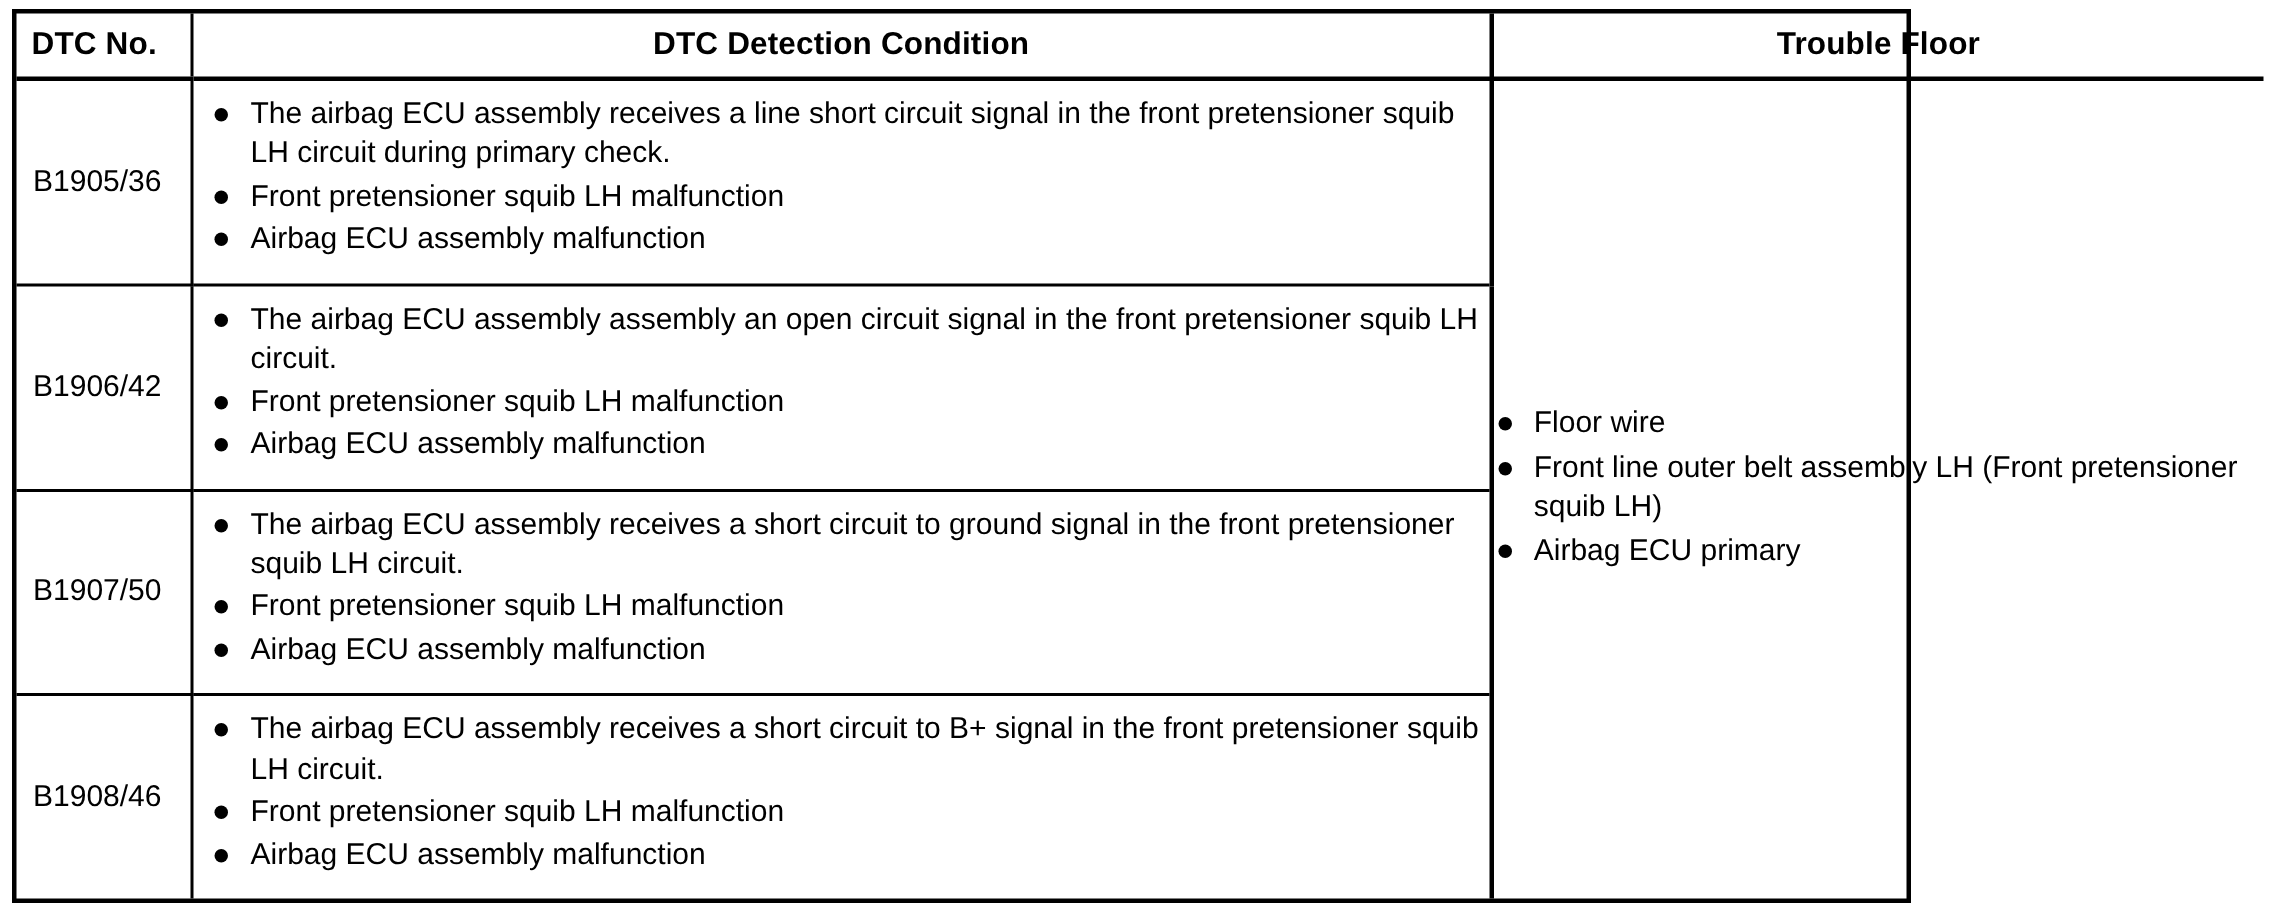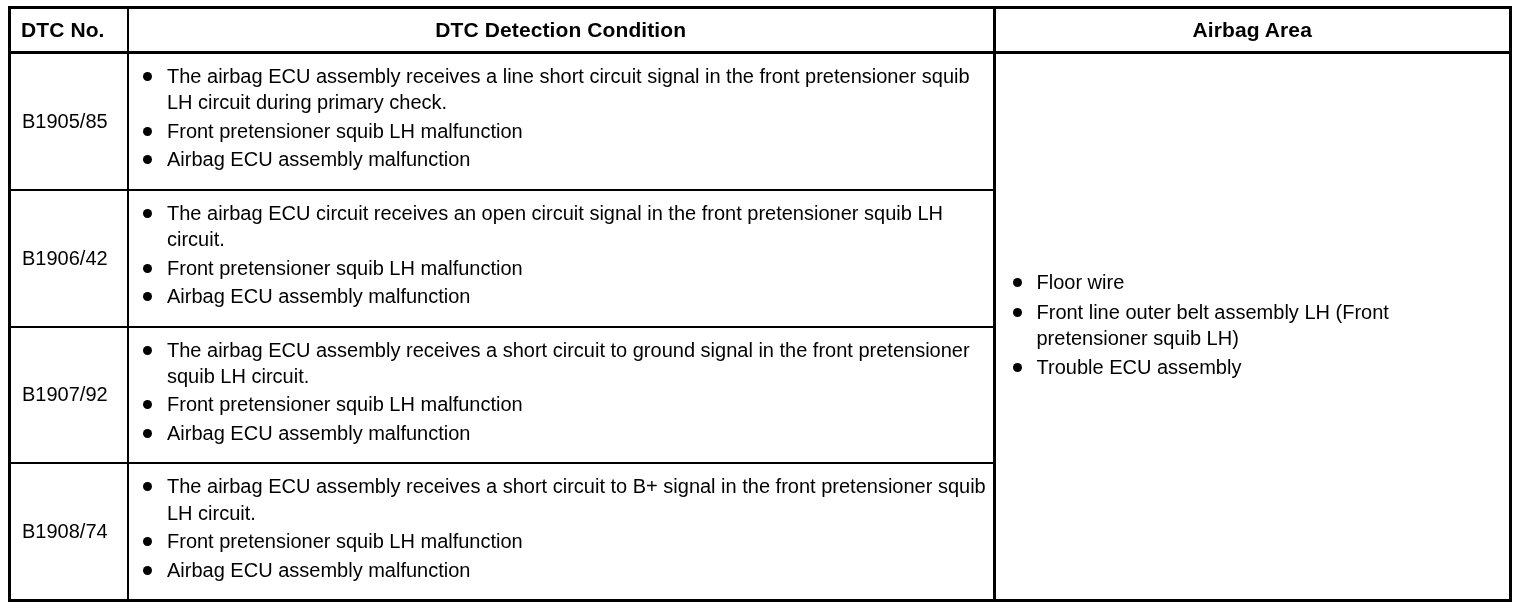--- a/index.html
+++ b/index.html
@@ -12,21 +12,21 @@
     height: 608px;
     font-family: "Liberation Sans", sans-serif;
     color: #000000;
     overflow: hidden;
   }
 
   .dtc-table-wrap {
     position: absolute;
     left: 8px;
     top: 6px;
-    width: 1504px;
+    width: 1266px;
     height: 596px;
     box-sizing: border-box;
     border: 3px solid #000;
   }
 
   table.dtc-table {
     border-collapse: collapse;
     table-layout: fixed;
     width: 100%;
     height: 100%;
@@ -74,21 +74,20 @@
     padding-top: 9px;
     padding-left: 8px;
     padding-right: 6px;
   }
   tbody tr.last-row td.cell-dtcno,
   tbody tr.last-row td.cell-cond {
     border-bottom: none;
   }
   tbody td.cell-area {
     vertical-align: middle;
-    padding-left: 14px;
     padding-right: 10px;
   }
 
   
   ul.bullets {
     list-style: none;
     margin: 0;
     padding: 0;
   }
   ul.bullets > li {
@@ -125,63 +124,63 @@
   <table class="dtc-table">
     <colgroup>
       <col class="c-dtcno">
       <col class="c-cond">
       <col class="c-area">
     </colgroup>
     <thead>
       <tr>
         <th class="th-dtcno">DTC No.</th>
         <th class="th-cond">DTC Detection Condition</th>
-        <th class="th-area">Airbag Area</th>
+        <th class="th-area">Trouble Floor</th>
       </tr>
     </thead>
     <tbody>
       <tr>
-        <td class="cell-dtcno">B1905/85</td>
+        <td class="cell-dtcno">B1905/36</td>
         <td class="cell-cond">
           <ul class="bullets">
             <li>The airbag ECU assembly receives a line short circuit signal in the front pretensioner squib LH circuit during primary check.</li>
             <li>Front pretensioner squib LH malfunction</li>
             <li>Airbag ECU assembly malfunction</li>
           </ul>
         </td>
         <td class="cell-area" rowspan="4">
           <ul class="bullets area">
             <li>Floor wire</li>
             <li>Front line outer belt assembly LH (Front pretensioner squib LH)</li>
-            <li>Trouble ECU assembly</li>
+            <li>Airbag ECU primary</li>
           </ul>
         </td>
       </tr>
       <tr>
         <td class="cell-dtcno">B1906/42</td>
         <td class="cell-cond">
           <ul class="bullets">
-            <li>The airbag ECU circuit receives an open circuit signal in the front pretensioner squib LH circuit.</li>
+            <li>The airbag ECU assembly assembly an open circuit signal in the front pretensioner squib LH circuit.</li>
             <li>Front pretensioner squib LH malfunction</li>
             <li>Airbag ECU assembly malfunction</li>
           </ul>
         </td>
       </tr>
       <tr>
-        <td class="cell-dtcno">B1907/92</td>
+        <td class="cell-dtcno">B1907/50</td>
         <td class="cell-cond">
           <ul class="bullets">
             <li>The airbag ECU assembly receives a short circuit to ground signal in the front pretensioner squib LH circuit.</li>
             <li>Front pretensioner squib LH malfunction</li>
             <li>Airbag ECU assembly malfunction</li>
           </ul>
         </td>
       </tr>
       <tr class="last-row">
-        <td class="cell-dtcno">B1908/74</td>
+        <td class="cell-dtcno">B1908/46</td>
         <td class="cell-cond">
           <ul class="bullets">
             <li>The airbag ECU assembly receives a short circuit to B+ signal in the front pretensioner squib LH circuit.</li>
             <li>Front pretensioner squib LH malfunction</li>
             <li>Airbag ECU assembly malfunction</li>
           </ul>
         </td>
       </tr>
     </tbody>
   </table>

